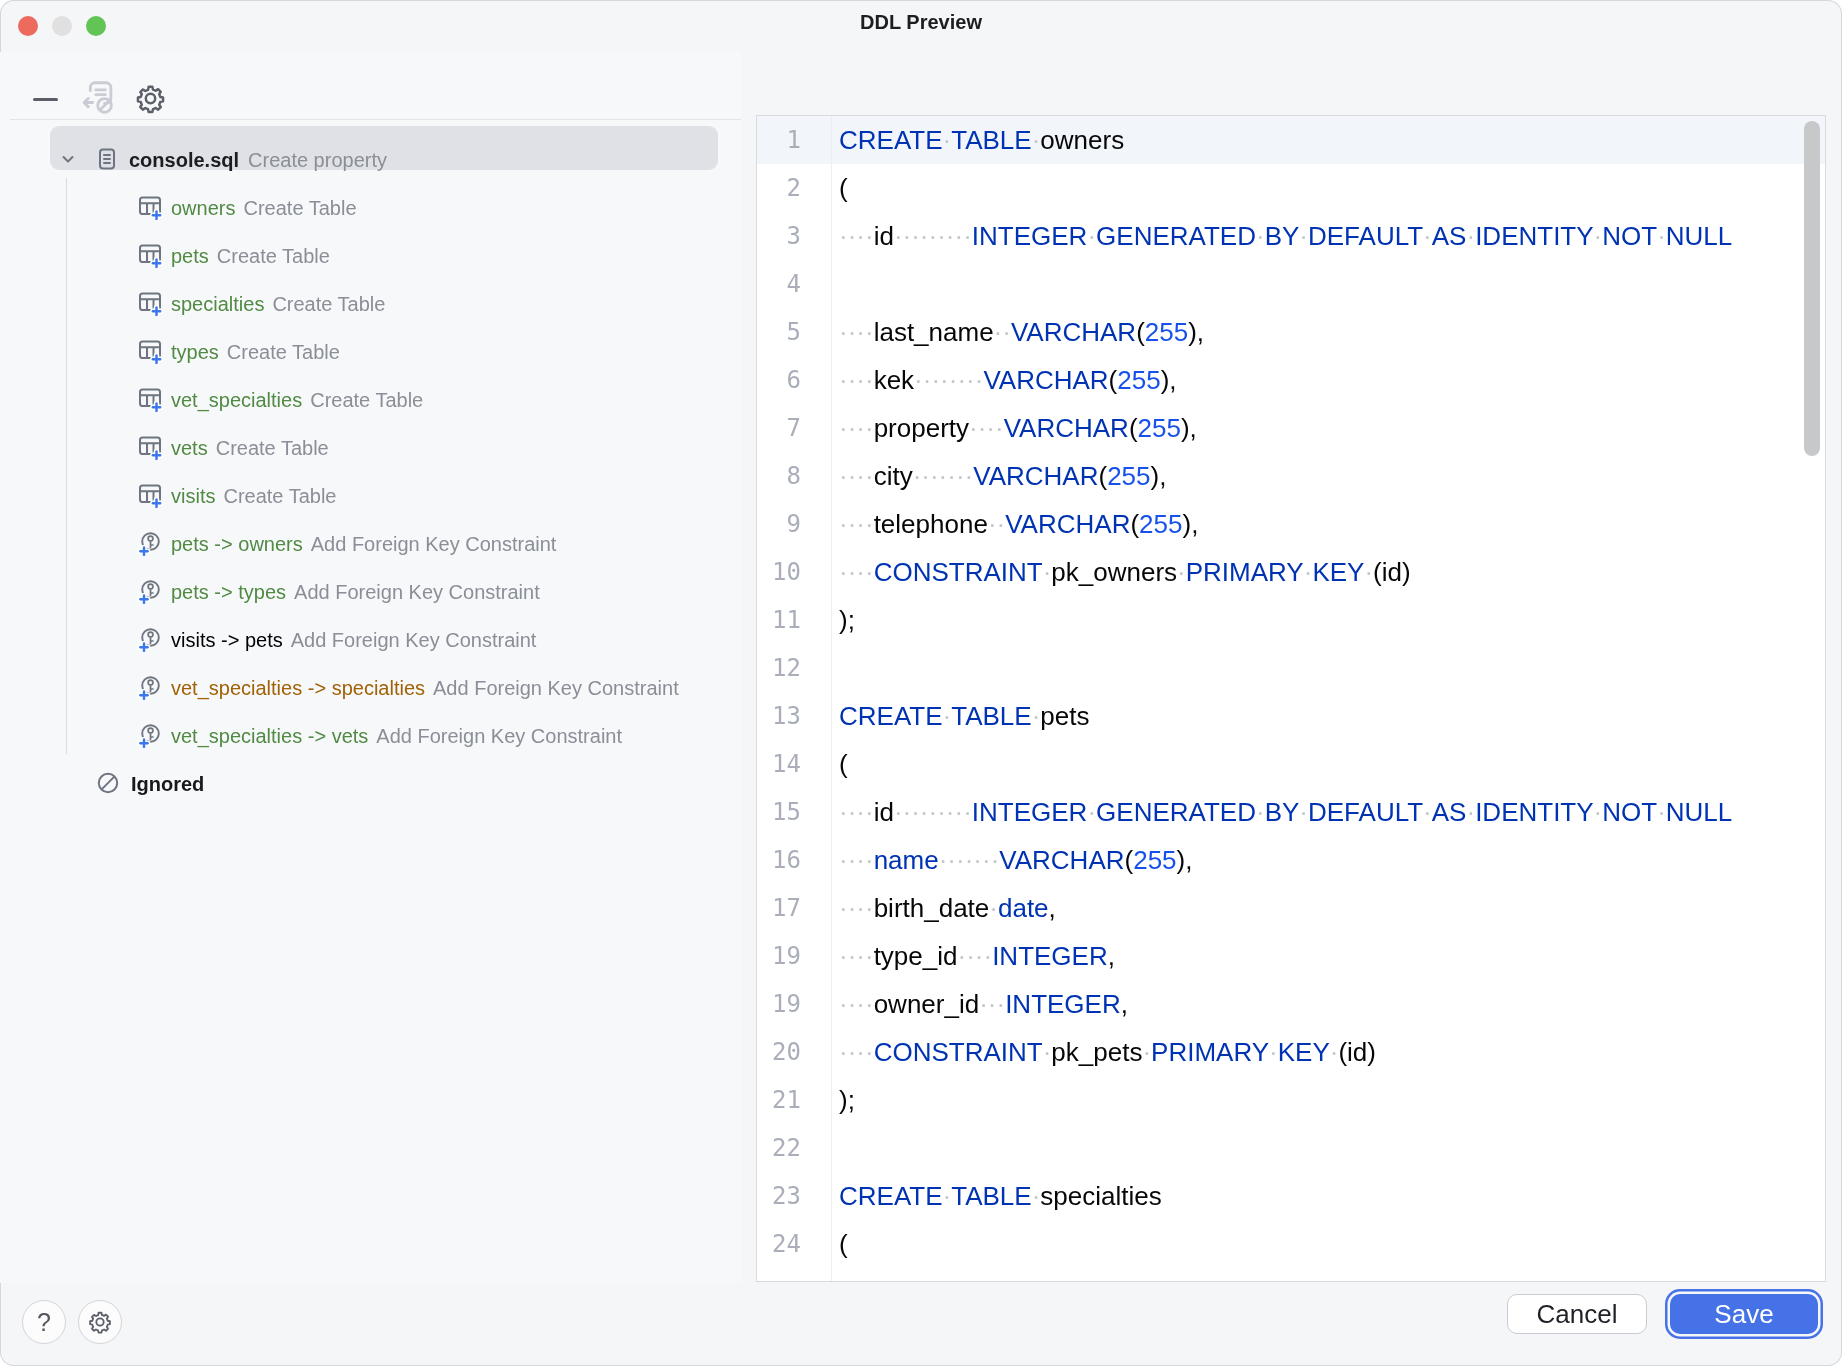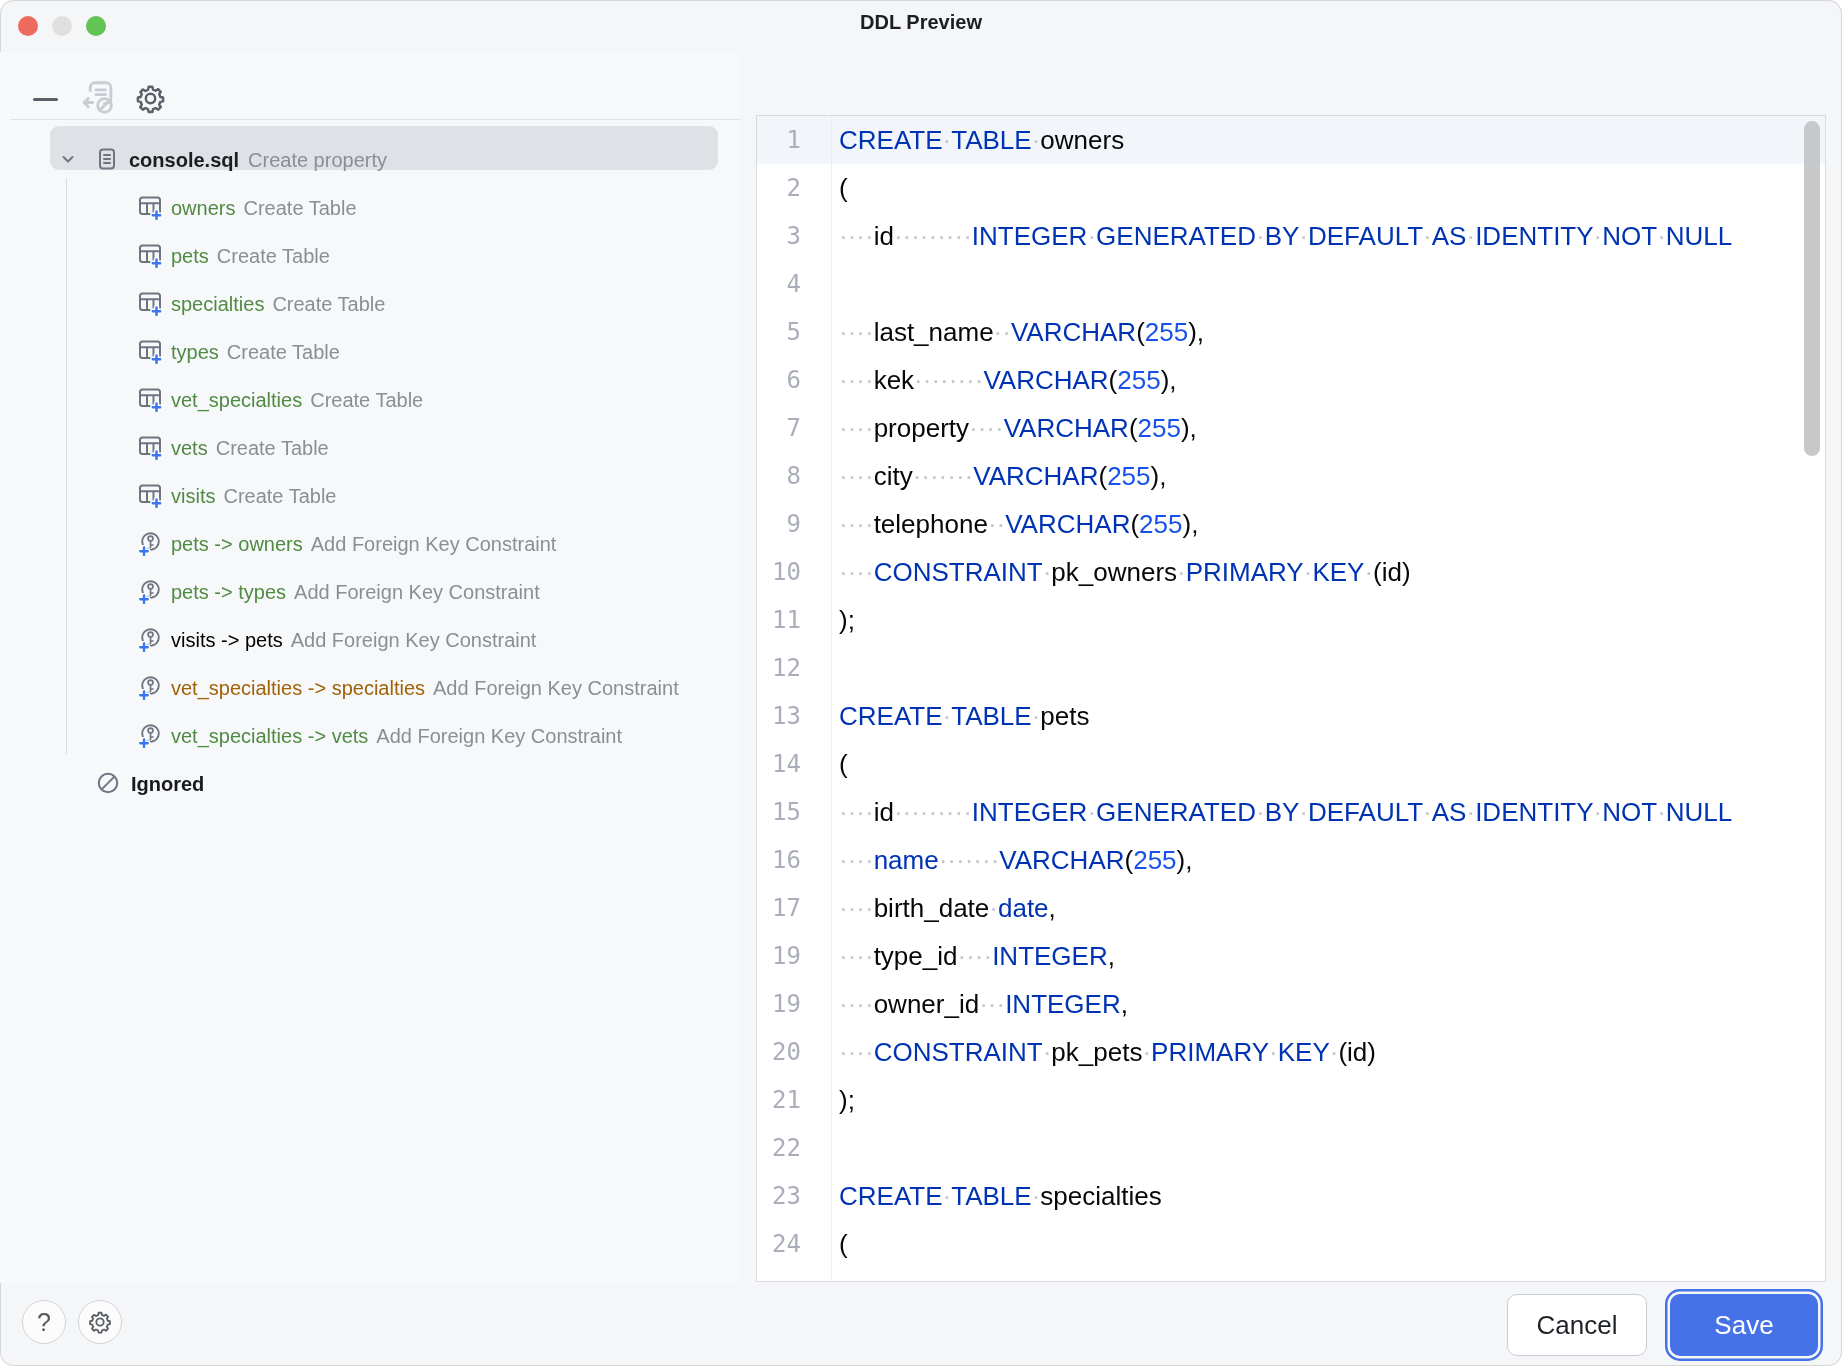--- a/index.html
+++ b/index.html
@@ -49,21 +49,21 @@
   .tk-id{color:var(--ident,#060709);}
   .tk-num{color:var(--num,#1750EB);}
   .tk-ws{color:var(--wsdot,#C3C7CE);}
   .vscroll{position:absolute;right:5px;top:5px;width:16px;height:335px;border-radius:8px;background:#C7C8CA;z-index:5;}
   
   .footer{position:absolute;left:0;right:0;bottom:0;height:84px;}
   .round-btn{position:absolute;width:44px;height:44px;border-radius:50%;border:1.5px solid #D3D5DA;
              background:#FCFCFD;box-sizing:border-box;display:flex;align-items:center;justify-content:center;}
   .help-btn{left:22px;top:18px;font-size:25px;color:#53565C;}
   .settings-btn{left:78px;top:18px;}
-  .btn{position:absolute;height:62px;border-radius:10px;font-size:26px;display:flex;
+  .btn{position:absolute;height:40px;border-radius:10px;font-size:26px;display:flex;
        align-items:center;justify-content:center;box-sizing:border-box;}
   .cancel-btn{left:1507px;top:12px;width:140px;background:#ffffff;border:1.5px solid #C9CCD2;color:#1E2126;}
   .save-btn{left:1670px;top:12px;width:148px;background:var(--accent,#4672E8);color:#ffffff;
             box-shadow:0 0 0 2.5px #F5F6F8, 0 0 0 5px var(--accent,#4672E8);}
 </style>
 </head>
 <body>
 
 <div class="window">
 

